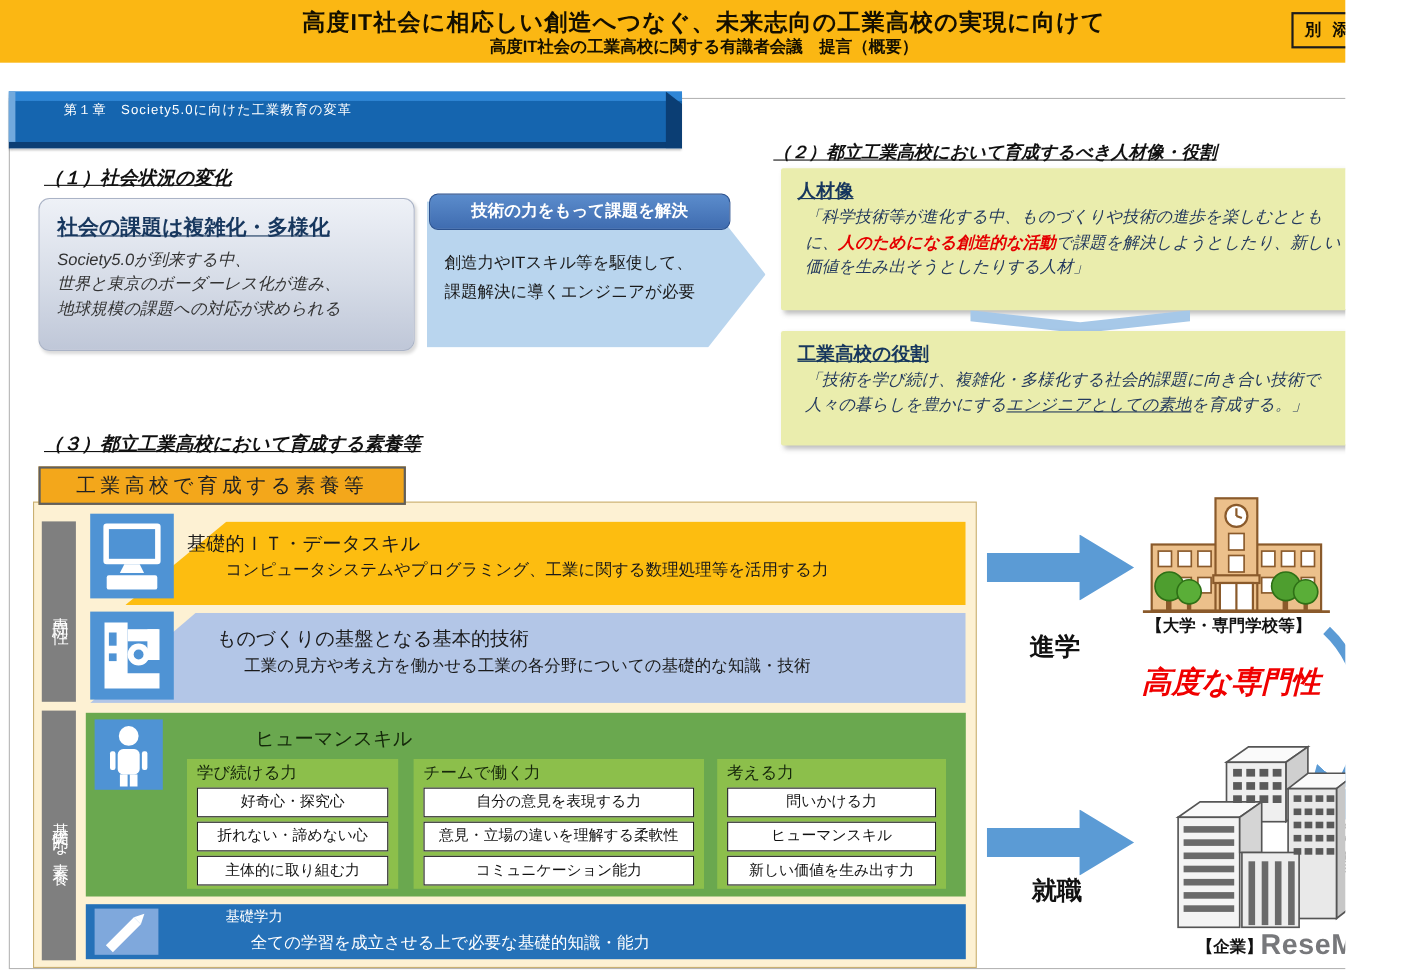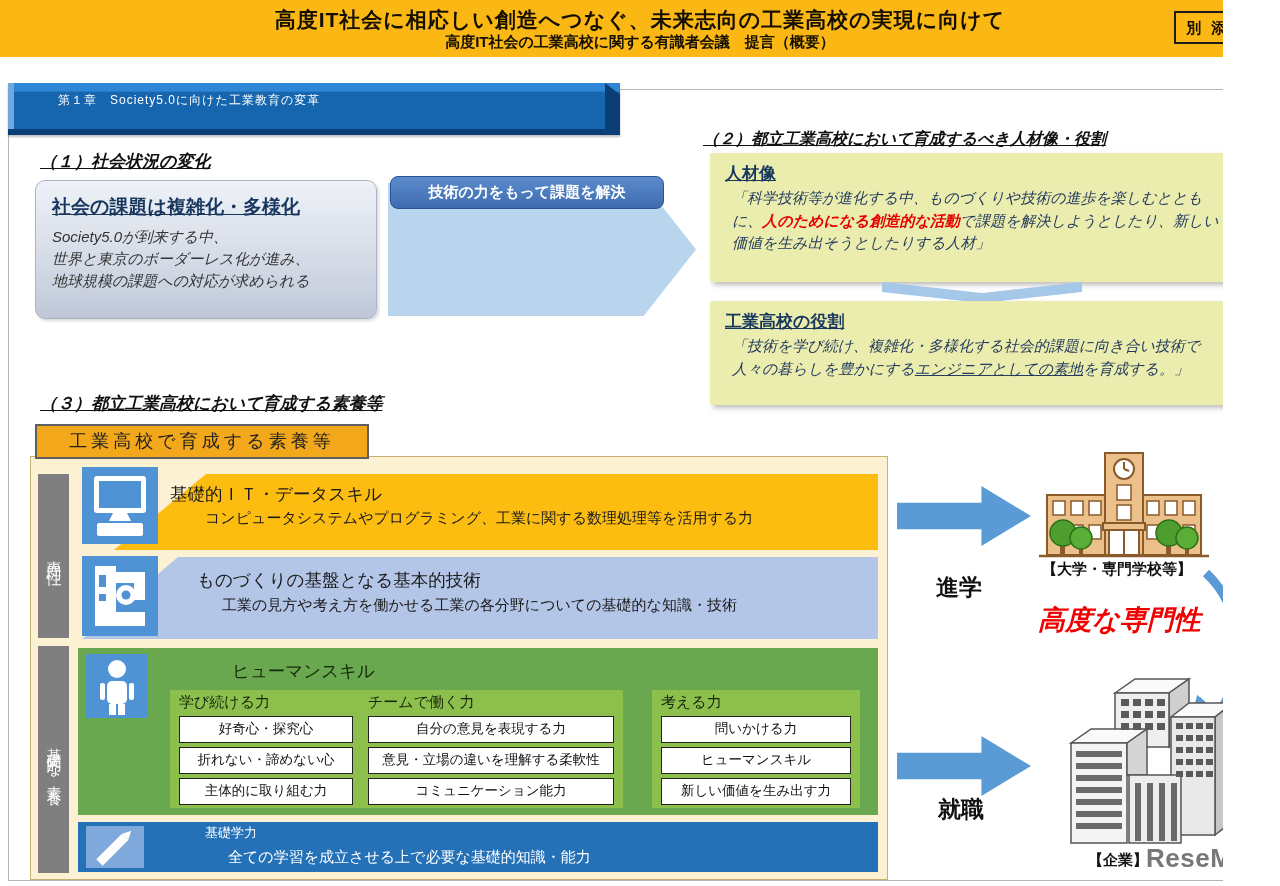--- a/index.html
+++ b/index.html
@@ -74,21 +74,21 @@
   .row-mono{left:78px;top:557px;width:800px;height:82px;background:#b3c6e7;
             clip-path:polygon(12.5% 0,100% 0,100% 100%,0.5% 100%);}
   .row-it-title{left:170px;top:482px;font-size:17.5px;color:#1a1a1a;}
   .row-it-desc{left:205px;top:509px;font-size:15px;color:#1a1a1a;}
   .row-mono-title{left:197px;top:568px;font-size:17.5px;color:#1a1a1a;}
   .row-mono-desc{left:222px;top:596px;font-size:15px;color:#1a1a1a;}
 
   .green-box{left:78px;top:648px;width:800px;height:167px;background:#6aa84f;}
   .green-title{left:232px;top:659px;font-size:17.5px;color:#14280a;}
   .gcol{position:absolute;top:690px;height:118px;background:#8cbf4b;}
-  .gcol1{left:170px;width:192px;} .gcol2{left:359px;width:264px;} .gcol3{left:652px;width:208px;}
+  .gcol1{left:170px;width:192px;} .gcol2{left:376px;width:264px;} .gcol3{left:652px;width:208px;}
   .gcol-title{margin:3px 0 2px 9px;font-size:15px;color:#16270b;}
   .gitem{margin:4px 9px;height:25px;background:#fff;border:1px solid #222;font-size:13.5px;
          text-align:center;line-height:24px;color:#111;overflow:hidden;white-space:nowrap;}
 
   .blue-row{left:78px;top:822px;width:800px;height:50px;background:#2571b8;}
   .blue-title{left:205px;top:824px;font-size:13px;color:#fff;}
   .blue-desc{left:228px;top:848px;font-size:15px;color:#fff;}
 
   .iconbox{background:#4f93d4;}
   .icon-computer{left:82px;top:467px;width:76px;height:77px;}
@@ -138,20 +138,24 @@
     <div class="issue-title">社会の課題は複雑化・多様化</div>
     <div class="issue-body">
       <span>Society5.0が到来する中、</span>
       <span>世界と東京のボーダーレス化が進み、</span>
       <span>地球規模の課題への対応が求められる</span>
     </div>
   </div>
 
   <div class="abs sol-arrow"></div>
   <div class="abs sol-tab">技術の力をもって課題を解決</div>
+  <div class="abs sol-body">
+    <span>創造力やITスキル等を駆使して、</span>
+    <span>課題解決に導くエンジニアが必要</span>
+  </div>
 
   <div class="abs sec-h sec2-h">（２）都立工業高校において育成するべき人材像・役割</div>
 
   <div class="abs ybox ybox1">
     <div class="ybox-title">人材像</div>
     <div class="ybox-body"><span>「科学技術等が進化する中、ものづくりや技術の進歩を楽しむとともに、</span><span class="red-em">人のためになる創造的な活動</span><span>で課題を解決しようとしたり、新しい価値を生み出そうとしたりする人材」</span></div>
   </div>
 
   <div class="abs chev"></div>
 

